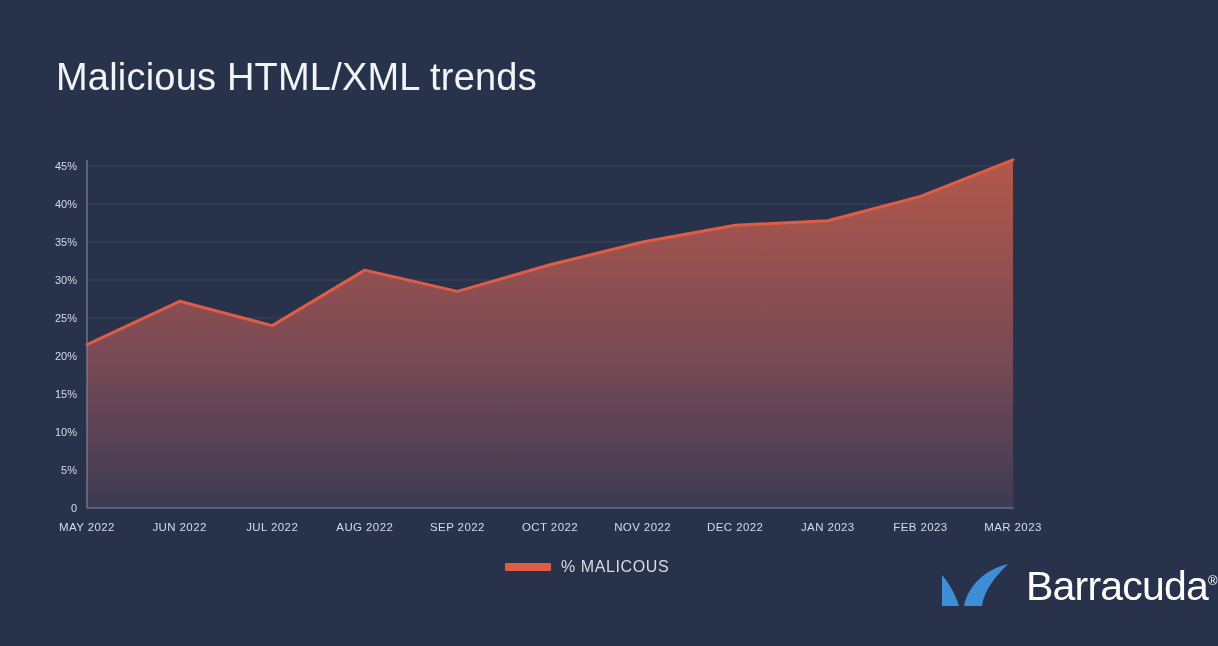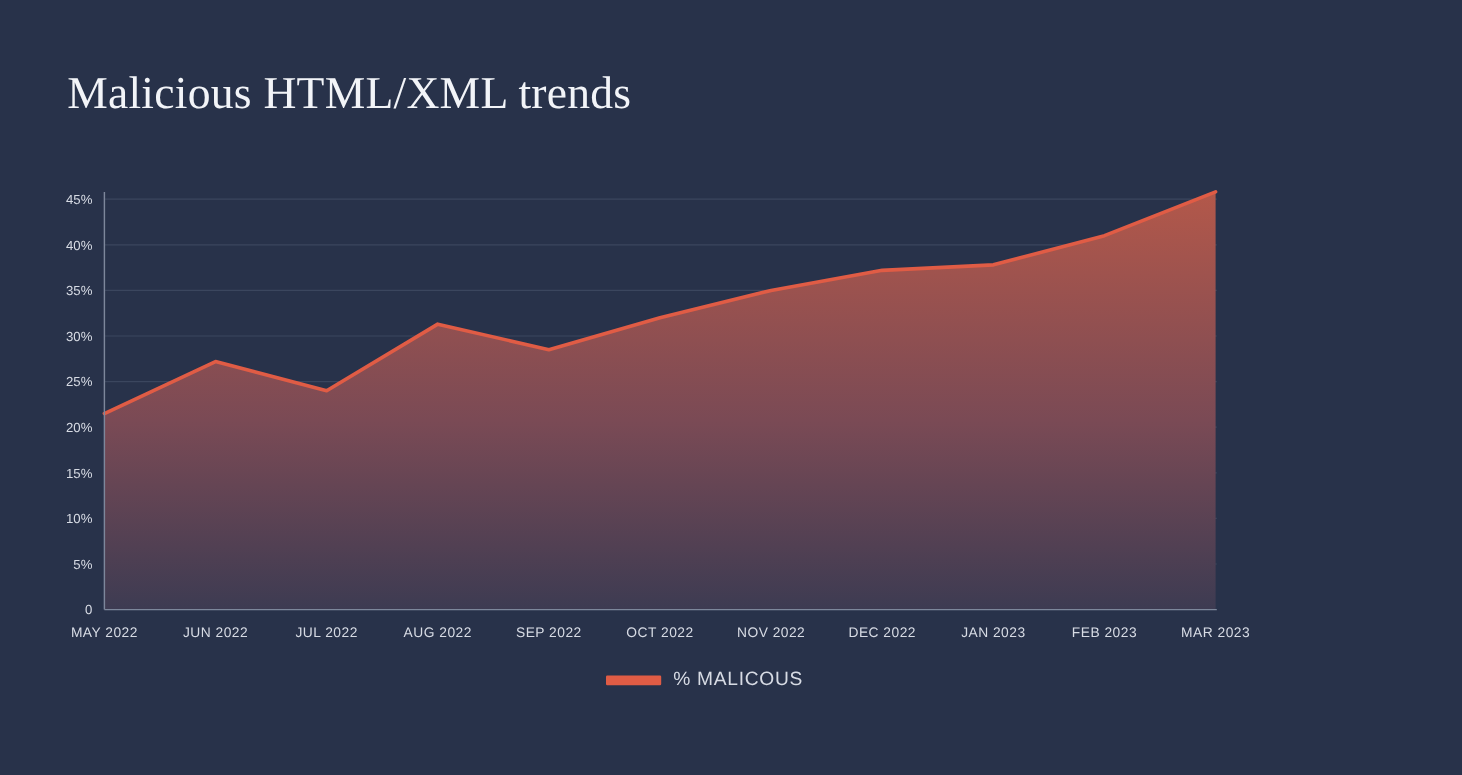--- a/index.html
+++ b/index.html
@@ -12,21 +12,21 @@
     width: 1218px;
     height: 646px;
     background: #28324a;
     overflow: hidden;
     font-family: "Liberation Sans", sans-serif;
   }
   #chart-title {
     position: absolute;
     left: 56px;
     top: 56px;
-    font-family: Liberation Serif, serif;
+    font-family: Liberation Sans, sans-serif;
     font-size: 38px;
     font-weight: 400;
     color: #f2f4f8;
     letter-spacing: 0.2px;
     white-space: nowrap;
   }
   #plot-wrap {
     position: absolute;
     left: 0;
     top: 0;
@@ -156,14 +156,23 @@
           <text x="1013" y="531" class="xtick-label">MAR 2023</text>
         </g>
     </svg>
   </div>
 
   <div id="legend">
     <span id="legend-swatch"></span>
     <span id="legend-label">% MALICOUS</span>
   </div>
 
+  <div id="logo">
+    <svg width="78" height="48" viewBox="0 0 78 48">
+      <path d="M4 44 L4 13 C10 20 17 31 21 44 Z" fill="#3d8ed6"></path>
+      <path d="M26 44 C30 25 45 8 70 2 C58 14 46 28 44 44 Z" fill="#3d8ed6"></path>
+    </svg>
+    <div id="logo-wordmark">
+      <span>Barracuda</span><span id="logo-reg">®</span>
+    </div>
+  </div>
 
 </div>
 
 </body></html>

